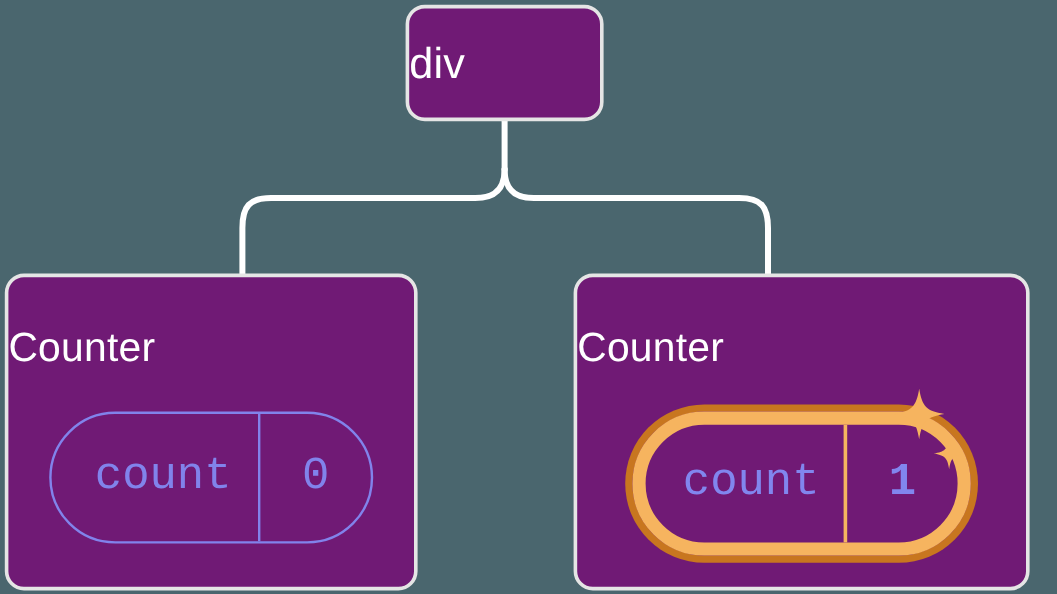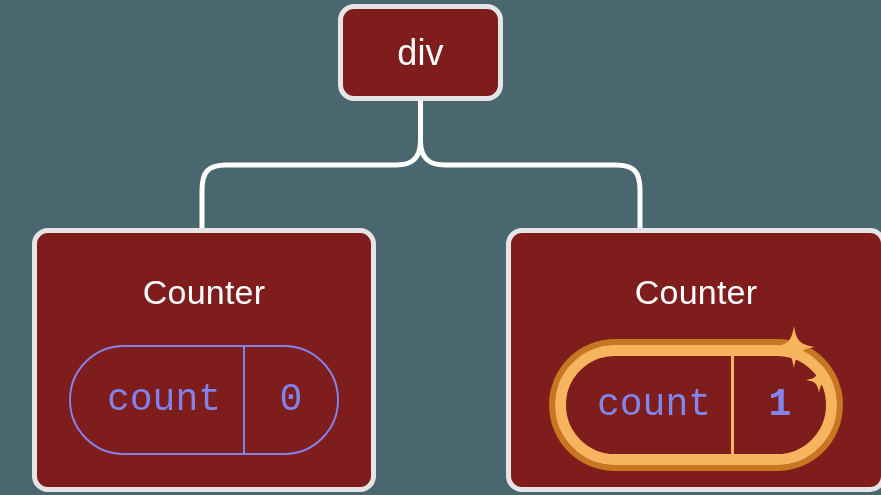--- a/index.html
+++ b/index.html
@@ -27,47 +27,45 @@
     top: 0;
     width: 881px;
     height: 495px;
     pointer-events: none;
   }
 
   
   .node {
     position: absolute;
     box-sizing: border-box;
-    background: #7f1d1d;
-    border: 5px solid #e5e5e5;
+    background: #701a75;
+    border: 3px solid #e5e5e5;
     border-radius: 16px;
     display: flex;
     flex-direction: column;
-    align-items: center;
   }
 
   .node-root {
     left: 338px;
     top: 4px;
     width: 165px;
     height: 97px;
     justify-content: center;
   }
   .node-root .node-title {
     font-size: 36px;
     color: #ffffff;
     line-height: 1;
     letter-spacing: 0.2px;
   }
 
   .node-child {
     top: 228px;
     height: 264px;
     padding-top: 42px;
-    margin-left: 28px;
   }
   .node-child.left  { left: 4px;   width: 344px; }
   .node-child.right { left: 478px; width: 380px; }
 
   .node-child .node-title {
     font-size: 34px;
     color: #ffffff;
     line-height: 1;
     letter-spacing: 0.2px;
   }

